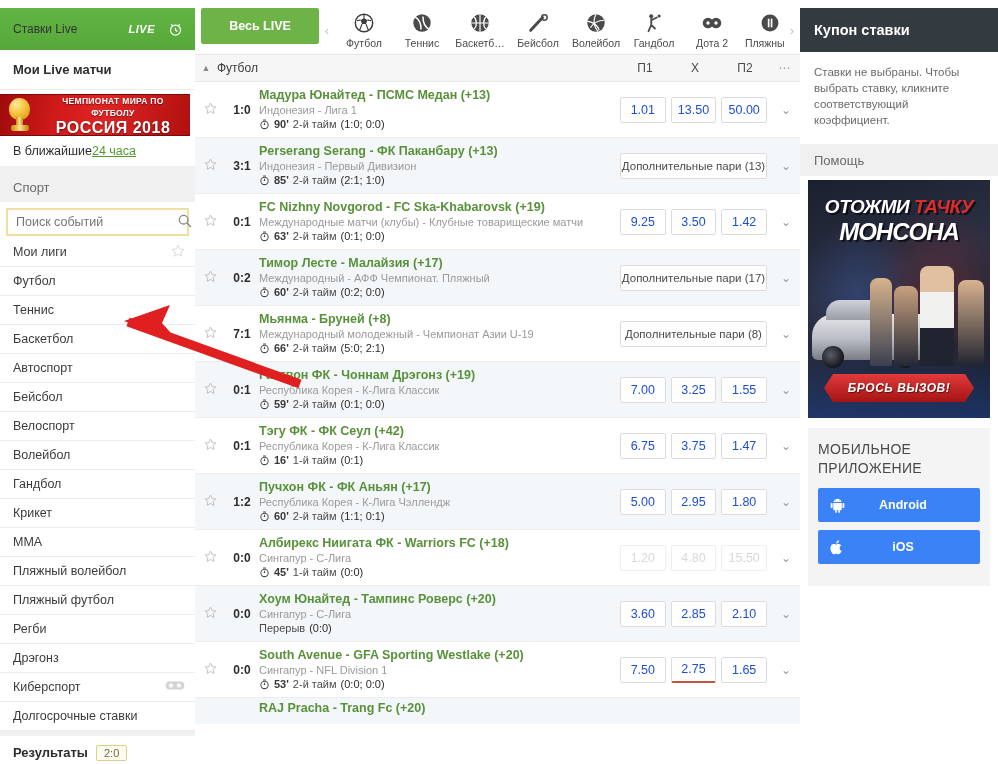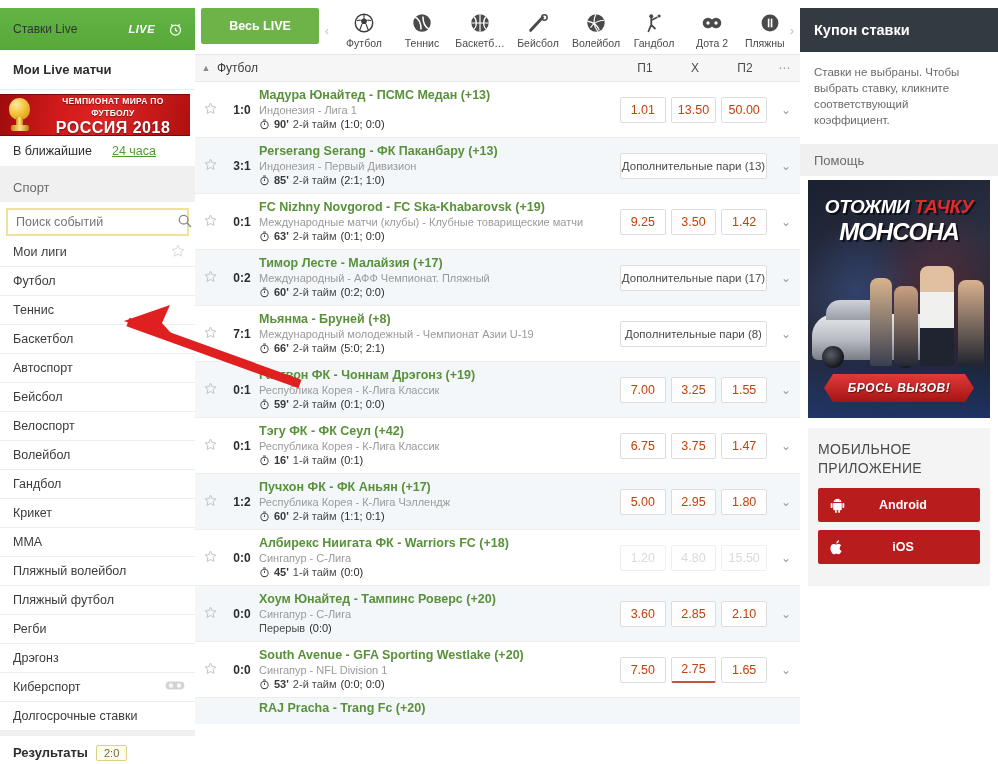--- a/index.html
+++ b/index.html
@@ -54,21 +54,21 @@
   .wc-text { flex: 1; padding-right: 4px; }
   .wc-l1 { color: #fff; font-size: 8.5px; font-weight: bold; letter-spacing: .3px; line-height: 12px; text-align:center;
            text-shadow: 0 1px 1px rgba(0,0,0,.45); }
   .wc-l2 { color: #fff; font-size: 16px; font-weight: bold; letter-spacing: .5px; line-height: 17px; text-align:center;
            text-shadow: 0 1px 2px rgba(0,0,0,.5); }
 
   .sb-soon {
     height: 36px; display: flex; align-items: center; padding-left: 13px;
     font-size: 12.5px; color: #2d2d2d; border-bottom: 6px solid #f0f0f0;
   }
-  .sb-soon a { color: #4f9b2e; text-decoration: underline; margin-left: 20px; }
+  .sb-soon a { color: #4f9b2e; text-decoration: underline; margin-left: 0; }
 
   .sb-sport-head {
     height: 30px; background: #f0f0f0; display: flex; align-items: center;
     padding-left: 13px; font-size: 13px; color: #6b6b6b;
   }
 
   .sb-search {
     margin: 6px 6px 0 6px; height: 28px; border: 2px solid #f0e0a0;
     background: #fff; display: flex; align-items: center; padding: 0 6px 0 8px;
     position: relative;
@@ -138,21 +138,21 @@
   .r-teams { font-size: 12.5px; color: #59913a; font-weight: bold; line-height: 16px; }
   .r-league { font-size: 11px; color: #9a9a9a; line-height: 14px; }
   .r-time { font-size: 11px; color: #3a3a3a; line-height: 15px; display: flex; align-items: center; gap: 4px; }
   .r-time .mins { font-weight: bold; }
   .r-time .phase { color: #4a4a4a; }
   .r-time .sc { font-weight: normal; color: #2c2c2c; }
 
   .odds { display: flex; align-items: center; flex: 0 0 180px; width: 180px; justify-content: flex-end; }
   .odd {
     width: 50px; height: 26px; border: 1px solid #dcdcdc; background: #fff; border-radius: 2px;
-    display: flex; align-items: center; justify-content: center; font-size: 12.5px; color: #c2410c;
+    display: flex; align-items: center; justify-content: center; font-size: 12.5px; color: #1d4ed8;
     margin-right: 5px;
   }
   .odd.dim { color: #d9d9d9; border-color: #efefef; }
   .odd.down { border-bottom: 2px solid #c8533b; }
   .extra-bets {
     width: 165px; height: 26px; border: 1px solid #dcdcdc; background: #fff; border-radius: 2px;
     display: flex; align-items: center; justify-content: center; font-size: 11.5px; color: #4a4a4a;
     margin-right: 5px;
   }
   .chev { width: 28px; flex: 0 0 28px; text-align: center; color: #9a9a9a; }
@@ -214,21 +214,21 @@
     position: absolute; bottom: 16px; left: 16px; right: 16px; height: 28px;
     background: linear-gradient(to bottom,#e23a3a,#a51414);
     display: flex; align-items: center; justify-content: center;
     color: #fff; font-size: 12px; font-weight: bold; font-style: italic; letter-spacing: .5px;
     clip-path: polygon(6% 0, 94% 0, 100% 50%, 94% 100%, 6% 100%, 0 50%);
     text-shadow: 1px 1px 1px rgba(0,0,0,.5);
   }
   .mobile-box { margin: 10px 8px 0 8px; background: #f4f4f4; padding: 12px 10px 14px 10px; }
   .mobile-title { font-size: 14px; color: #4a4a4a; line-height: 19px; margin-bottom: 10px; letter-spacing: .3px; }
   .app-btn {
-    height: 34px; background: #b91c1c; display: flex; align-items: center; margin-bottom: 8px; border-radius: 2px;
+    height: 34px; background: #3b82f6; display: flex; align-items: center; margin-bottom: 8px; border-radius: 2px;
   }
   .app-btn .ab-ico { width: 38px; flex: 0 0 38px; display: flex; align-items: center; justify-content: center; }
   .app-btn .ab-lbl { flex: 1; text-align: center; color: #fff; font-size: 12.5px; font-weight: bold; padding-right: 30px; }
 
   
   .arrow-overlay { position: absolute; left: 0; top: 0; width: 998px; height: 764px; pointer-events: none; }
 </style>
 </head>
 <body>
 

